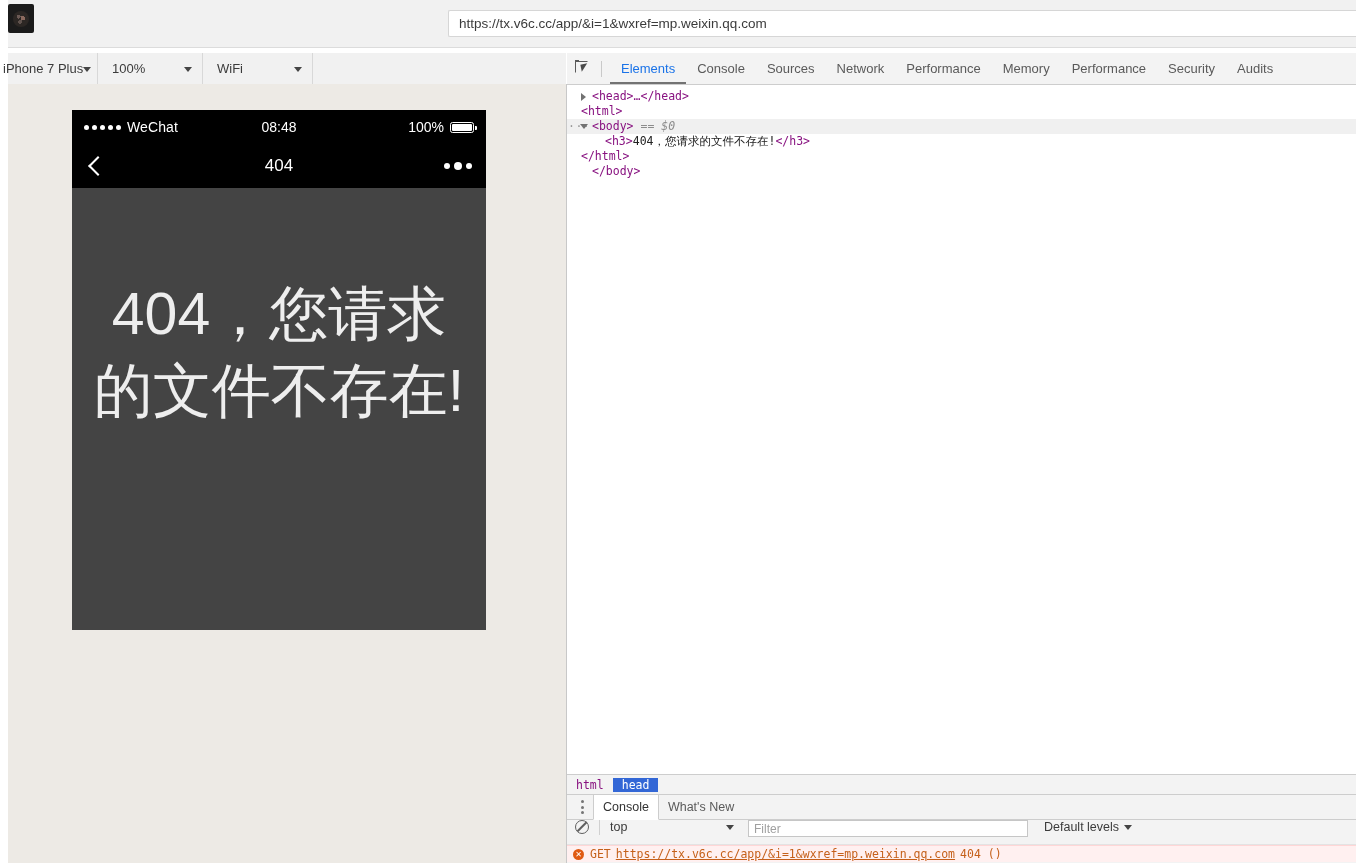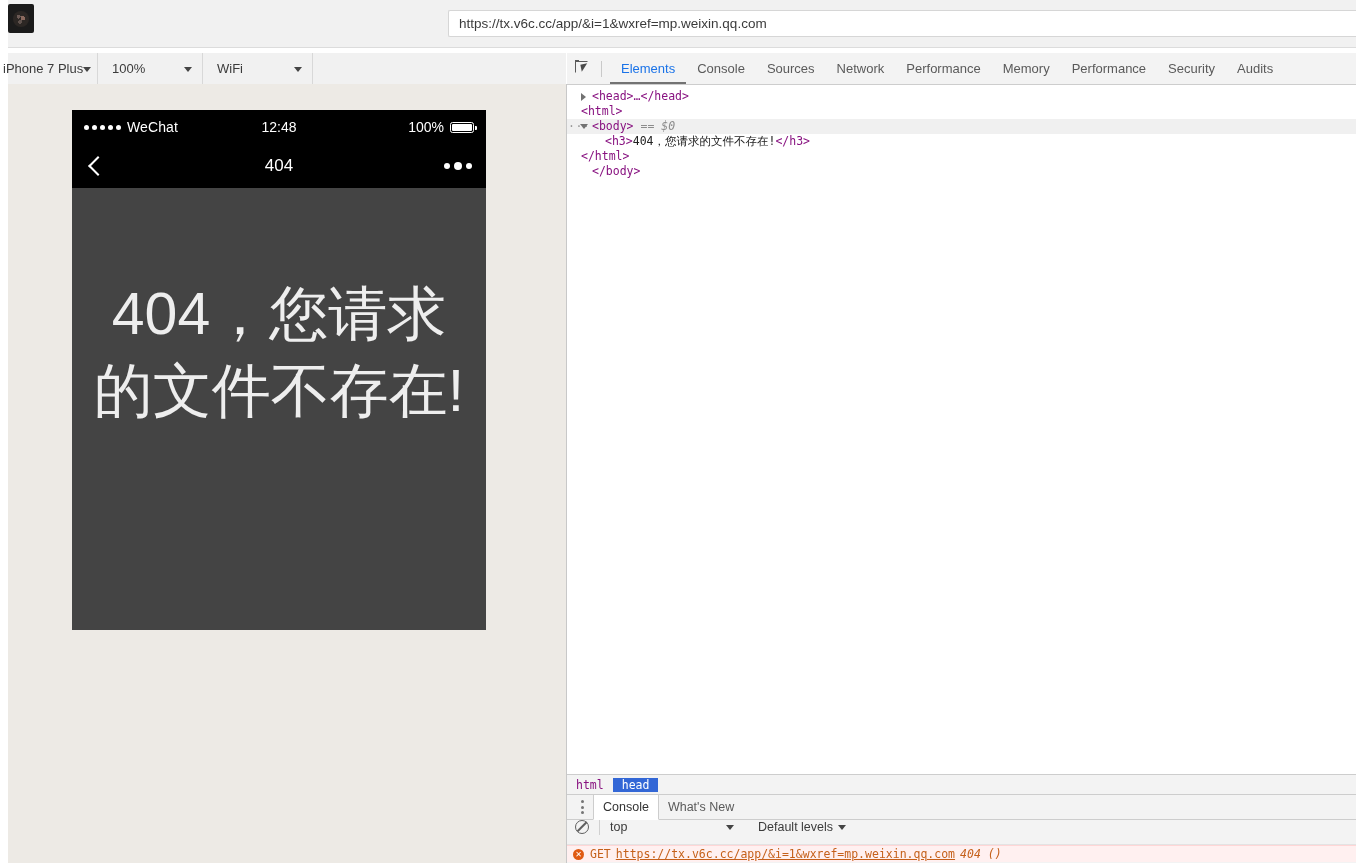--- a/index.html
+++ b/index.html
@@ -336,21 +336,21 @@
   }
   .err-icon {
     width: 11px; height: 11px; border-radius: 50%;
     background: #e05a12; color: #ffffff;
     font-size: 8px; line-height: 11px; text-align: center;
     margin-right: 6px; font-family: "Liberation Sans", sans-serif;
     flex: 0 0 auto;
   }
   .err-method { color: #c5601a; margin-right: 5px; }
   .err-url { color: #c5601a; text-decoration: underline; cursor: pointer; }
-  .err-status { color: #c5601a; margin-left: 5px; font-style: italic; }
+  .err-status { color: #c5601a; margin-left: 5px; }
 </style>
 </head>
 <body>
 
 <div id="root">
 
   <div class="browser-bar">
     <div class="tab-favicon">
       <span class="glyph"></span>
     </div>
@@ -382,21 +382,21 @@
         <div class="sb-left">
           <span class="sb-dots">
             <i></i>
               <i></i>
               <i></i>
               <i></i>
               <i></i>
           </span>
           <span class="sb-carrier">WeChat</span>
         </div>
-        <div class="sb-time">12:48</div>
+        <div class="sb-time">08:48</div>
         <div class="sb-right">
           <span>100%</span>
           <span class="battery"></span>
         </div>
       </div>
 
       <div class="navbar">
         <span class="nav-back"></span>
         <span class="nav-title">404</span>
         <span class="nav-more">
@@ -473,20 +473,23 @@
         <span class="drawer-tab">What's New</span>
       </div>
 
       <div class="console-toolbar">
         <span class="clear-icon"></span>
         <span class="ct-divider"></span>
         <span class="ctx-select">
           <span>top</span>
           <span class="caret2"></span>
         </span>
+        <span class="filter-box">
+          <span>Filter</span>
+        </span>
         <span class="levels">
           <span>Default levels</span>
           <span class="caret3"></span>
         </span>
       </div>
 
       <div class="console-msg">
         <span class="err-icon">✕</span>
         <span class="err-method">GET</span>
         <span class="err-url">https://tx.v6c.cc/app/&amp;i=1&amp;wxref=mp.weixin.qq.com</span>

